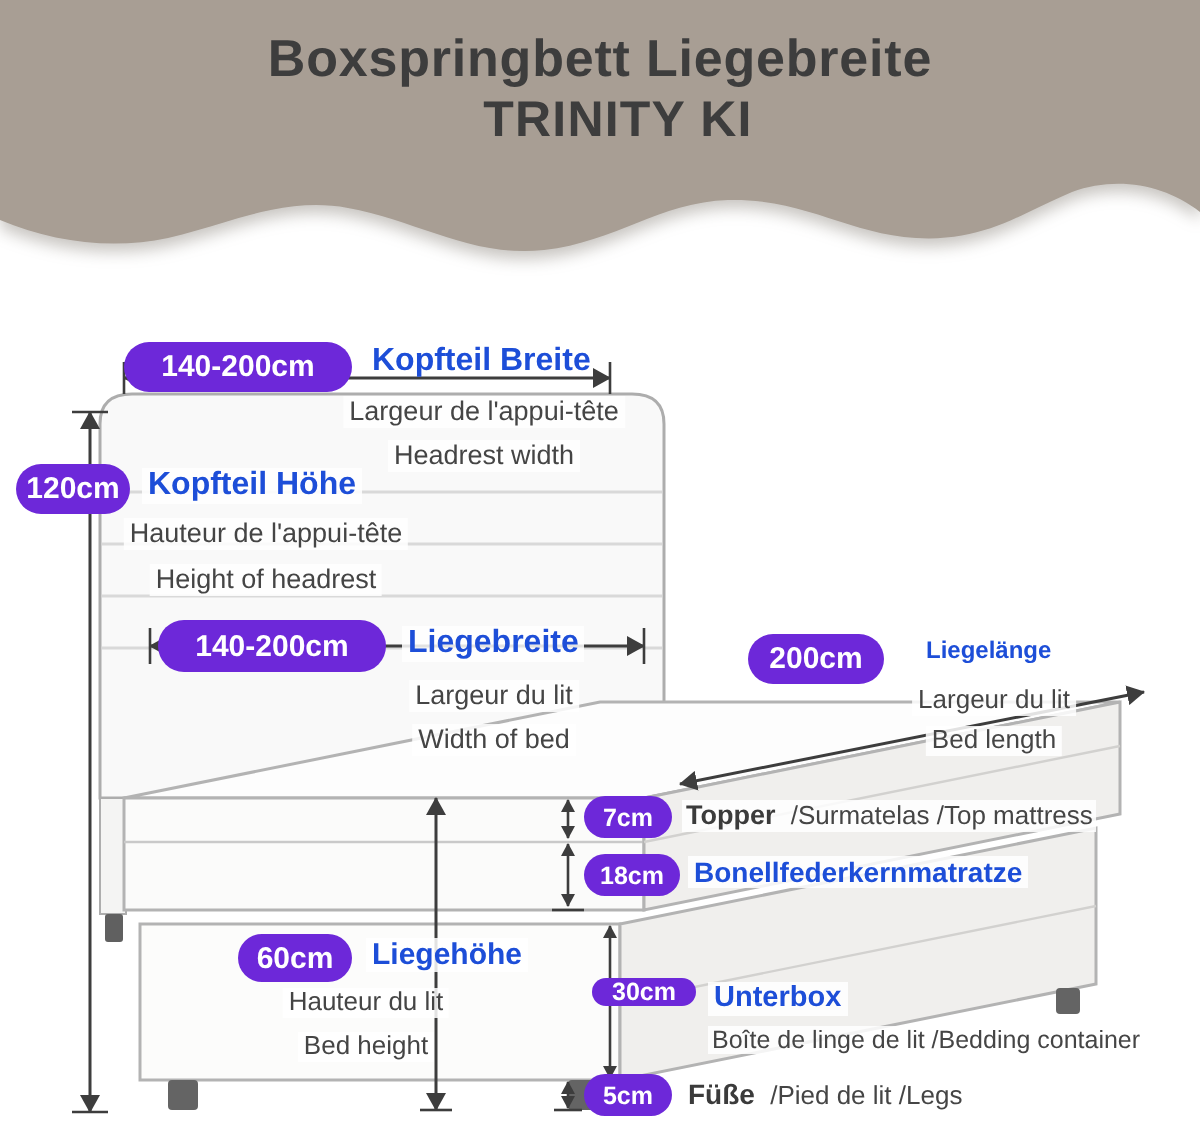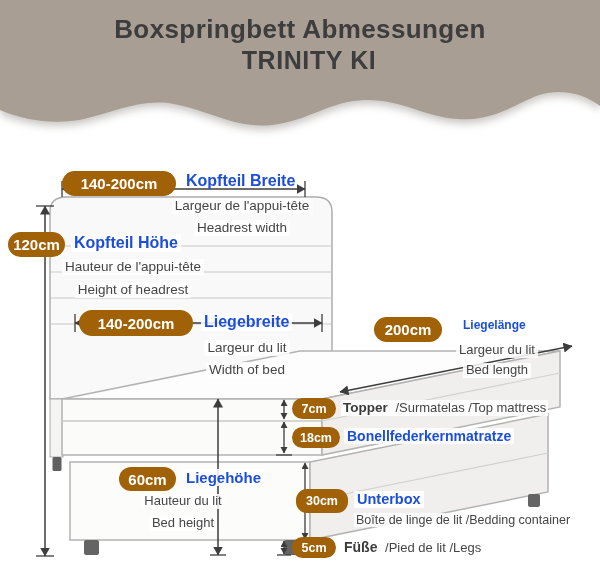--- a/index.html
+++ b/index.html
@@ -7,21 +7,21 @@
   .stage{
     position:relative;width:600px;height:562px;overflow:hidden;
     font-family:"Liberation Sans", sans-serif;color:#3b3b3b;background:#fff;
   }
   .stage svg{position:absolute;left:0;top:0;}
   .wave{filter:drop-shadow(0 4px 4px rgba(95,85,75,.35));}
   .hdr{position:absolute;left:0;top:14px;width:600px;text-align:center;color:#3d3d3d;}
   .hdr1{font-size:26px;font-weight:bold;letter-spacing:.4px;line-height:1.2;}
   .hdr2{font-size:25px;font-weight:bold;letter-spacing:.6px;line-height:1.2;padding-left:18px;}
   .badge{
-    position:absolute;background:#a16207;color:#fff;font-weight:bold;
+    position:absolute;background:#6d28d9;color:#fff;font-weight:bold;
     display:flex;align-items:center;justify-content:center;
     border-radius:13px;font-size:15px;white-space:nowrap;
   }
   .badge.sm{font-size:12.5px;border-radius:11px;}
   .lb{
     position:absolute;font-weight:bold;color:#1d4ed8;white-space:nowrap;
     background:rgba(255,255,255,.85);padding:0 3px;line-height:1.15;
   }
   .lb.nobg{background:transparent;}
   .ls{
@@ -129,21 +129,21 @@
         <line class="dims" x1="305" y1="463" x2="305" y2="539"></line>
       </g>
       <g>
         <line class="dims" x1="284" y1="541" x2="284" y2="554"></line>
         <line class="tick" x1="277" y1="555" x2="291" y2="555"></line>
       </g>
     </g>
   </svg>
 
   <div class="hdr">
-    <div class="hdr1">Boxspringbett Abmessungen</div>
+    <div class="hdr1">Boxspringbett Liegebreite</div>
     <div class="hdr2">TRINITY KI</div>
   </div>
 
   <div class="badge" style="left:62px;top:171px;width:114px;height:25px">140-200cm</div>
   <div class="lb nobg" style="left:183px;top:172px;font-size:16px">Kopfteil Breite</div>
   <div class="ls" style="left:242px;top:198px">Largeur de l'appui-tête</div>
   <div class="ls" style="left:242px;top:220px">Headrest width</div>
 
   <div class="badge" style="left:8px;top:232px;width:57px;height:25px">120cm</div>
   <div class="lb" style="left:71px;top:234px;font-size:16px">Kopfteil Höhe</div>
@@ -167,21 +167,21 @@
   </div>
 
   <div class="badge sm" style="left:292px;top:427px;width:48px;height:21px">18cm</div>
   <div class="lb" style="left:344px;top:428px;font-size:14px">Bonellfederkernmatratze</div>
 
   <div class="badge" style="left:119px;top:467px;width:57px;height:24px">60cm</div>
   <div class="lb" style="left:183px;top:469px;font-size:15px">Liegehöhe</div>
   <div class="ls" style="left:183px;top:494px;font-size:13px">Hauteur du lit</div>
   <div class="ls" style="left:183px;top:516px;font-size:13px">Bed height</div>
 
-  <div class="badge sm" style="left:296px;top:489px;width:52px;height:24px">30cm</div>
+  <div class="badge sm" style="left:296px;top:489px;width:52px;height:14px">30cm</div>
   <div class="lb" style="left:354px;top:491px;font-size:14.5px">Unterbox</div>
   <div class="lsl" style="left:354px;top:513px">Boîte de linge de lit /Bedding container</div>
 
   <div class="badge sm" style="left:292px;top:537px;width:44px;height:21px">5cm</div>
   <div class="ll" style="left:342px;top:539px">
     <span class="sb" style="font-size:14px">Füße</span>
     <span class="sr">/Pied de lit /Legs</span>
   </div>
 
 </div>

